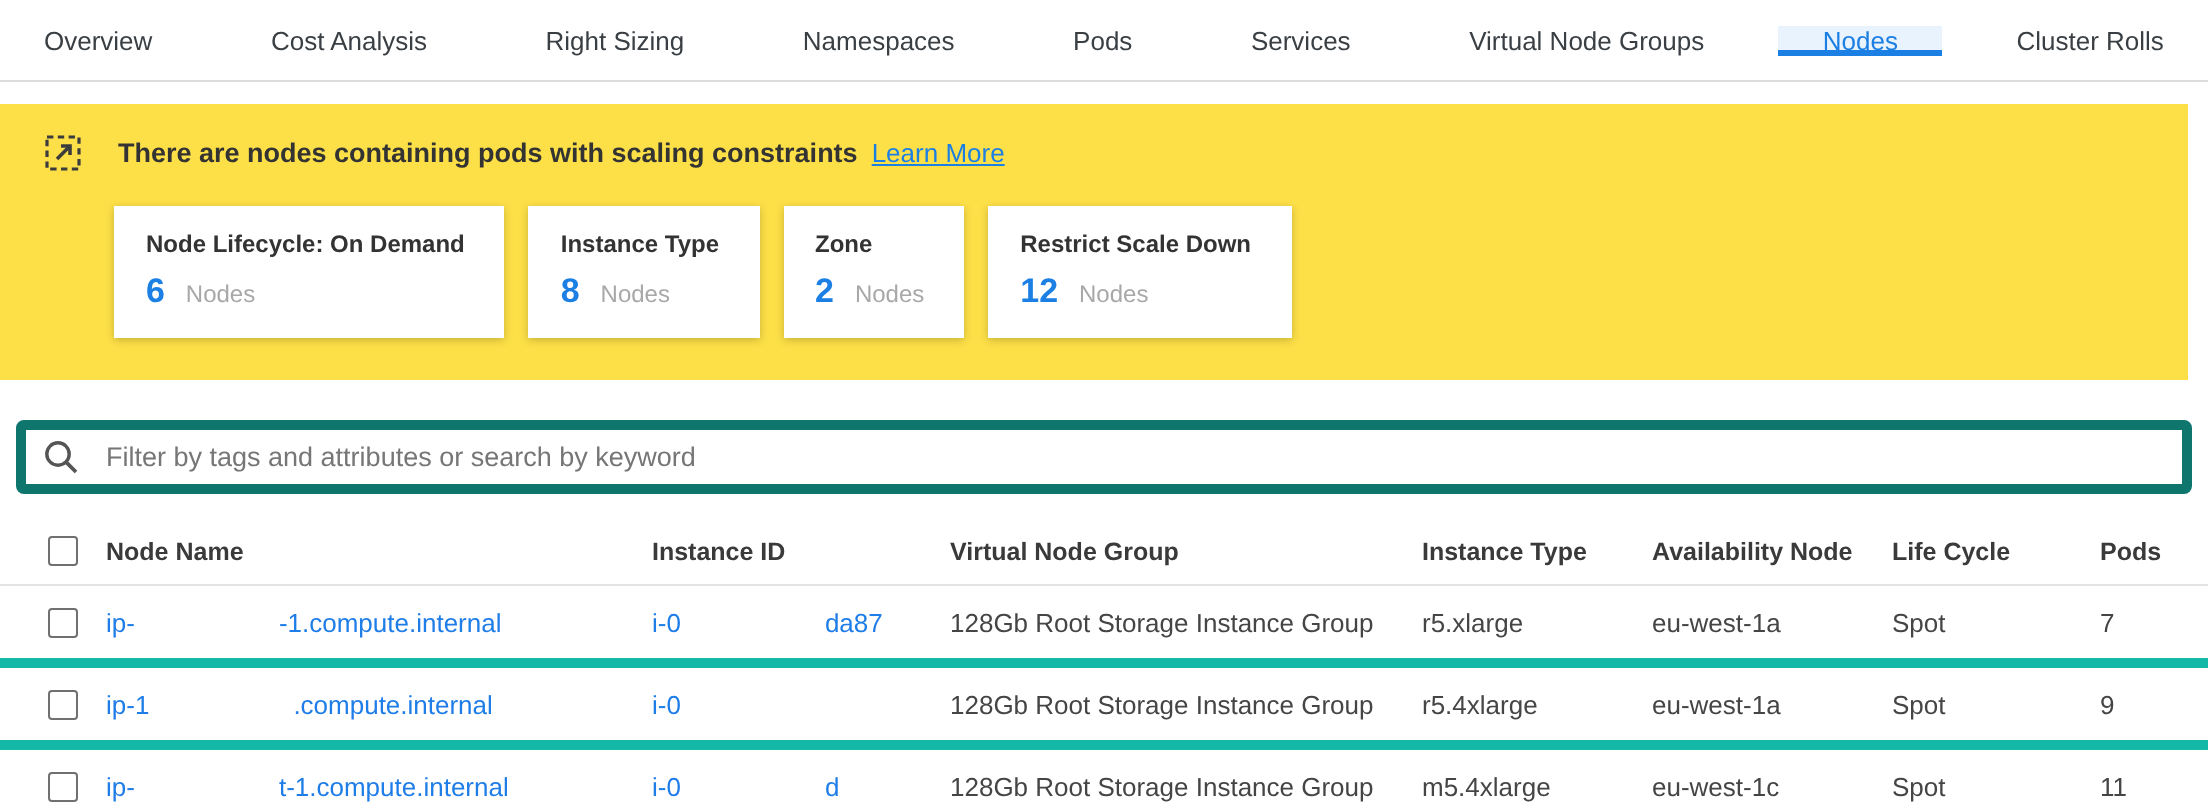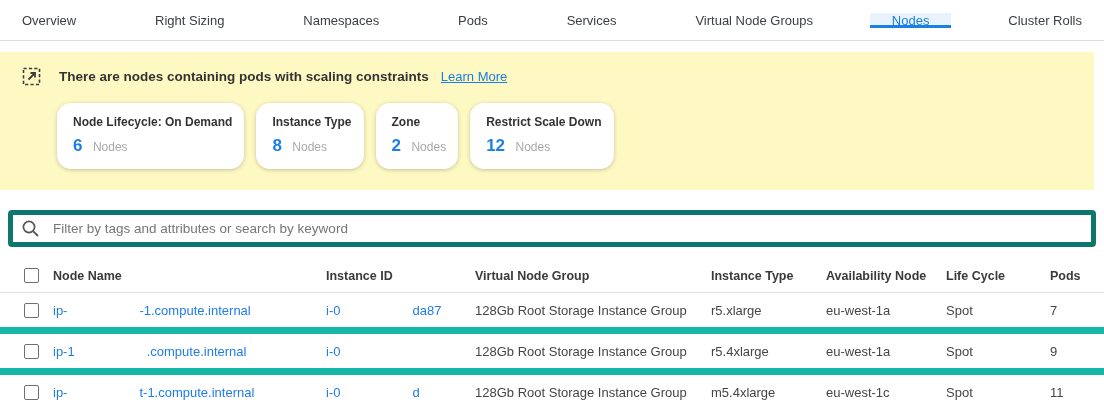--- a/index.html
+++ b/index.html
@@ -7,61 +7,62 @@
     font-family: "Liberation Sans", "DejaVu Sans", sans-serif; color: #3c3c3c; }
 
   
   .tabbar { display: flex; justify-content: space-between; align-items: center;
     height: 41px; border-bottom: 1px solid #dcdcdc; }
   .tab { display: flex; align-items: center; padding: 0 22px; font-size: 13px;
     color: #3a3f44; white-space: nowrap; cursor: pointer; }
   .tab.active { color: #1b7fe4; background: #e9f3fd; box-shadow: inset 0 -3px 0 #1b7fe4; }
 
   
-  .banner { background: #fef9c3; margin: 11px 10px 0 0; padding: 14px 0 21px 22px; }
+  .banner { background: #fde047; margin: 11px 10px 0 0; padding: 14px 0 21px 22px; }
   .banner-head { display: flex; align-items: center; }
   .banner-icon { flex: 0 0 auto; width: 20px; height: 20px; margin-right: 17px; }
   .banner-msg { font-size: 13.5px; font-weight: 700; color: #333; }
   .banner-link { font-size: 13px; color: #1b7fe4; text-decoration: underline;
-    margin-left: 12px; cursor: pointer; }
+    margin-left: 7px; cursor: pointer; }
   .cards { display: flex; gap: 12px; margin: 17px 0 0 35px; }
-  .card { background: #ffffff; border-radius: 14px; box-shadow: 0 1px 4px rgba(0,0,0,0.22);
-    padding: 12px 12px 13px 16px; white-space: nowrap; cursor: pointer; }
+  .card { background: #ffffff; border-radius: 0; box-shadow: 0 1px 4px rgba(0,0,0,0.22);
+    padding: 12px 20px 13px 16px; white-space: nowrap; cursor: pointer; }
   .card-title { font-size: 12px; font-weight: 700; color: #333; }
   .card-line { margin-top: 7px; }
   .card-count { font-size: 17px; font-weight: 700; color: #1b7fe4; }
   .card-unit { font-size: 12px; color: #a8a8a8; margin-left: 6px; }
 
   
   .search-row { position: relative; margin: 20px 8px 0 8px; }
   .search-input { width: 100%; height: 37px; border: 5px solid #0f766e; border-radius: 4px;
     padding: 0 12px 0 40px; font-size: 13.5px; color: #444;
     font-family: "Liberation Sans", "DejaVu Sans", sans-serif; outline: none; }
   .search-input::placeholder { color: #767676; opacity: 1; }
   .search-icon { position: absolute; left: 13px; top: 9px; }
 
   
   .table { margin-top: 12px; }
   .trow { display: grid; grid-template-columns: 29px 273px 149px 236px 115px 120px 104px 1fr;
     align-items: center; padding-left: 24px; }
   .thead { height: 34px; border-bottom: 1px solid #e3e3e3; font-size: 12.5px;
     font-weight: 700; color: #3a3a3a; }
-  .tbody-row { height: 41px; border-bottom: 7px solid #14b8a6; font-size: 13px; color: #454545; }
+  .tbody-row { height: 41px; border-bottom: 5px solid #14b8a6; font-size: 13px; color: #454545; }
   .cbx { width: 15px; height: 15px; border: 1.5px solid #707070; border-radius: 2px;
     background: #fff; cursor: pointer; }
   .link { color: #1f7de8; text-decoration: none; cursor: pointer; white-space: nowrap; }
   .gap-name { display: inline-block; width: 72px; }
   .gap-id { display: inline-block; width: 72px; }
   .cell { white-space: nowrap; overflow: hidden; }
 </style>
 </head>
 <body>
 
 <nav class="tabbar">
   <div class="tab">Overview</div>
+  <div class="tab">Cost Analysis</div>
   <div class="tab">Right Sizing</div>
   <div class="tab">Namespaces</div>
   <div class="tab">Pods</div>
   <div class="tab">Services</div>
   <div class="tab">Virtual Node Groups</div>
   <div class="tab active">Nodes</div>
   <div class="tab">Cluster Rolls</div>
 </nav>
 
 <section class="banner">

